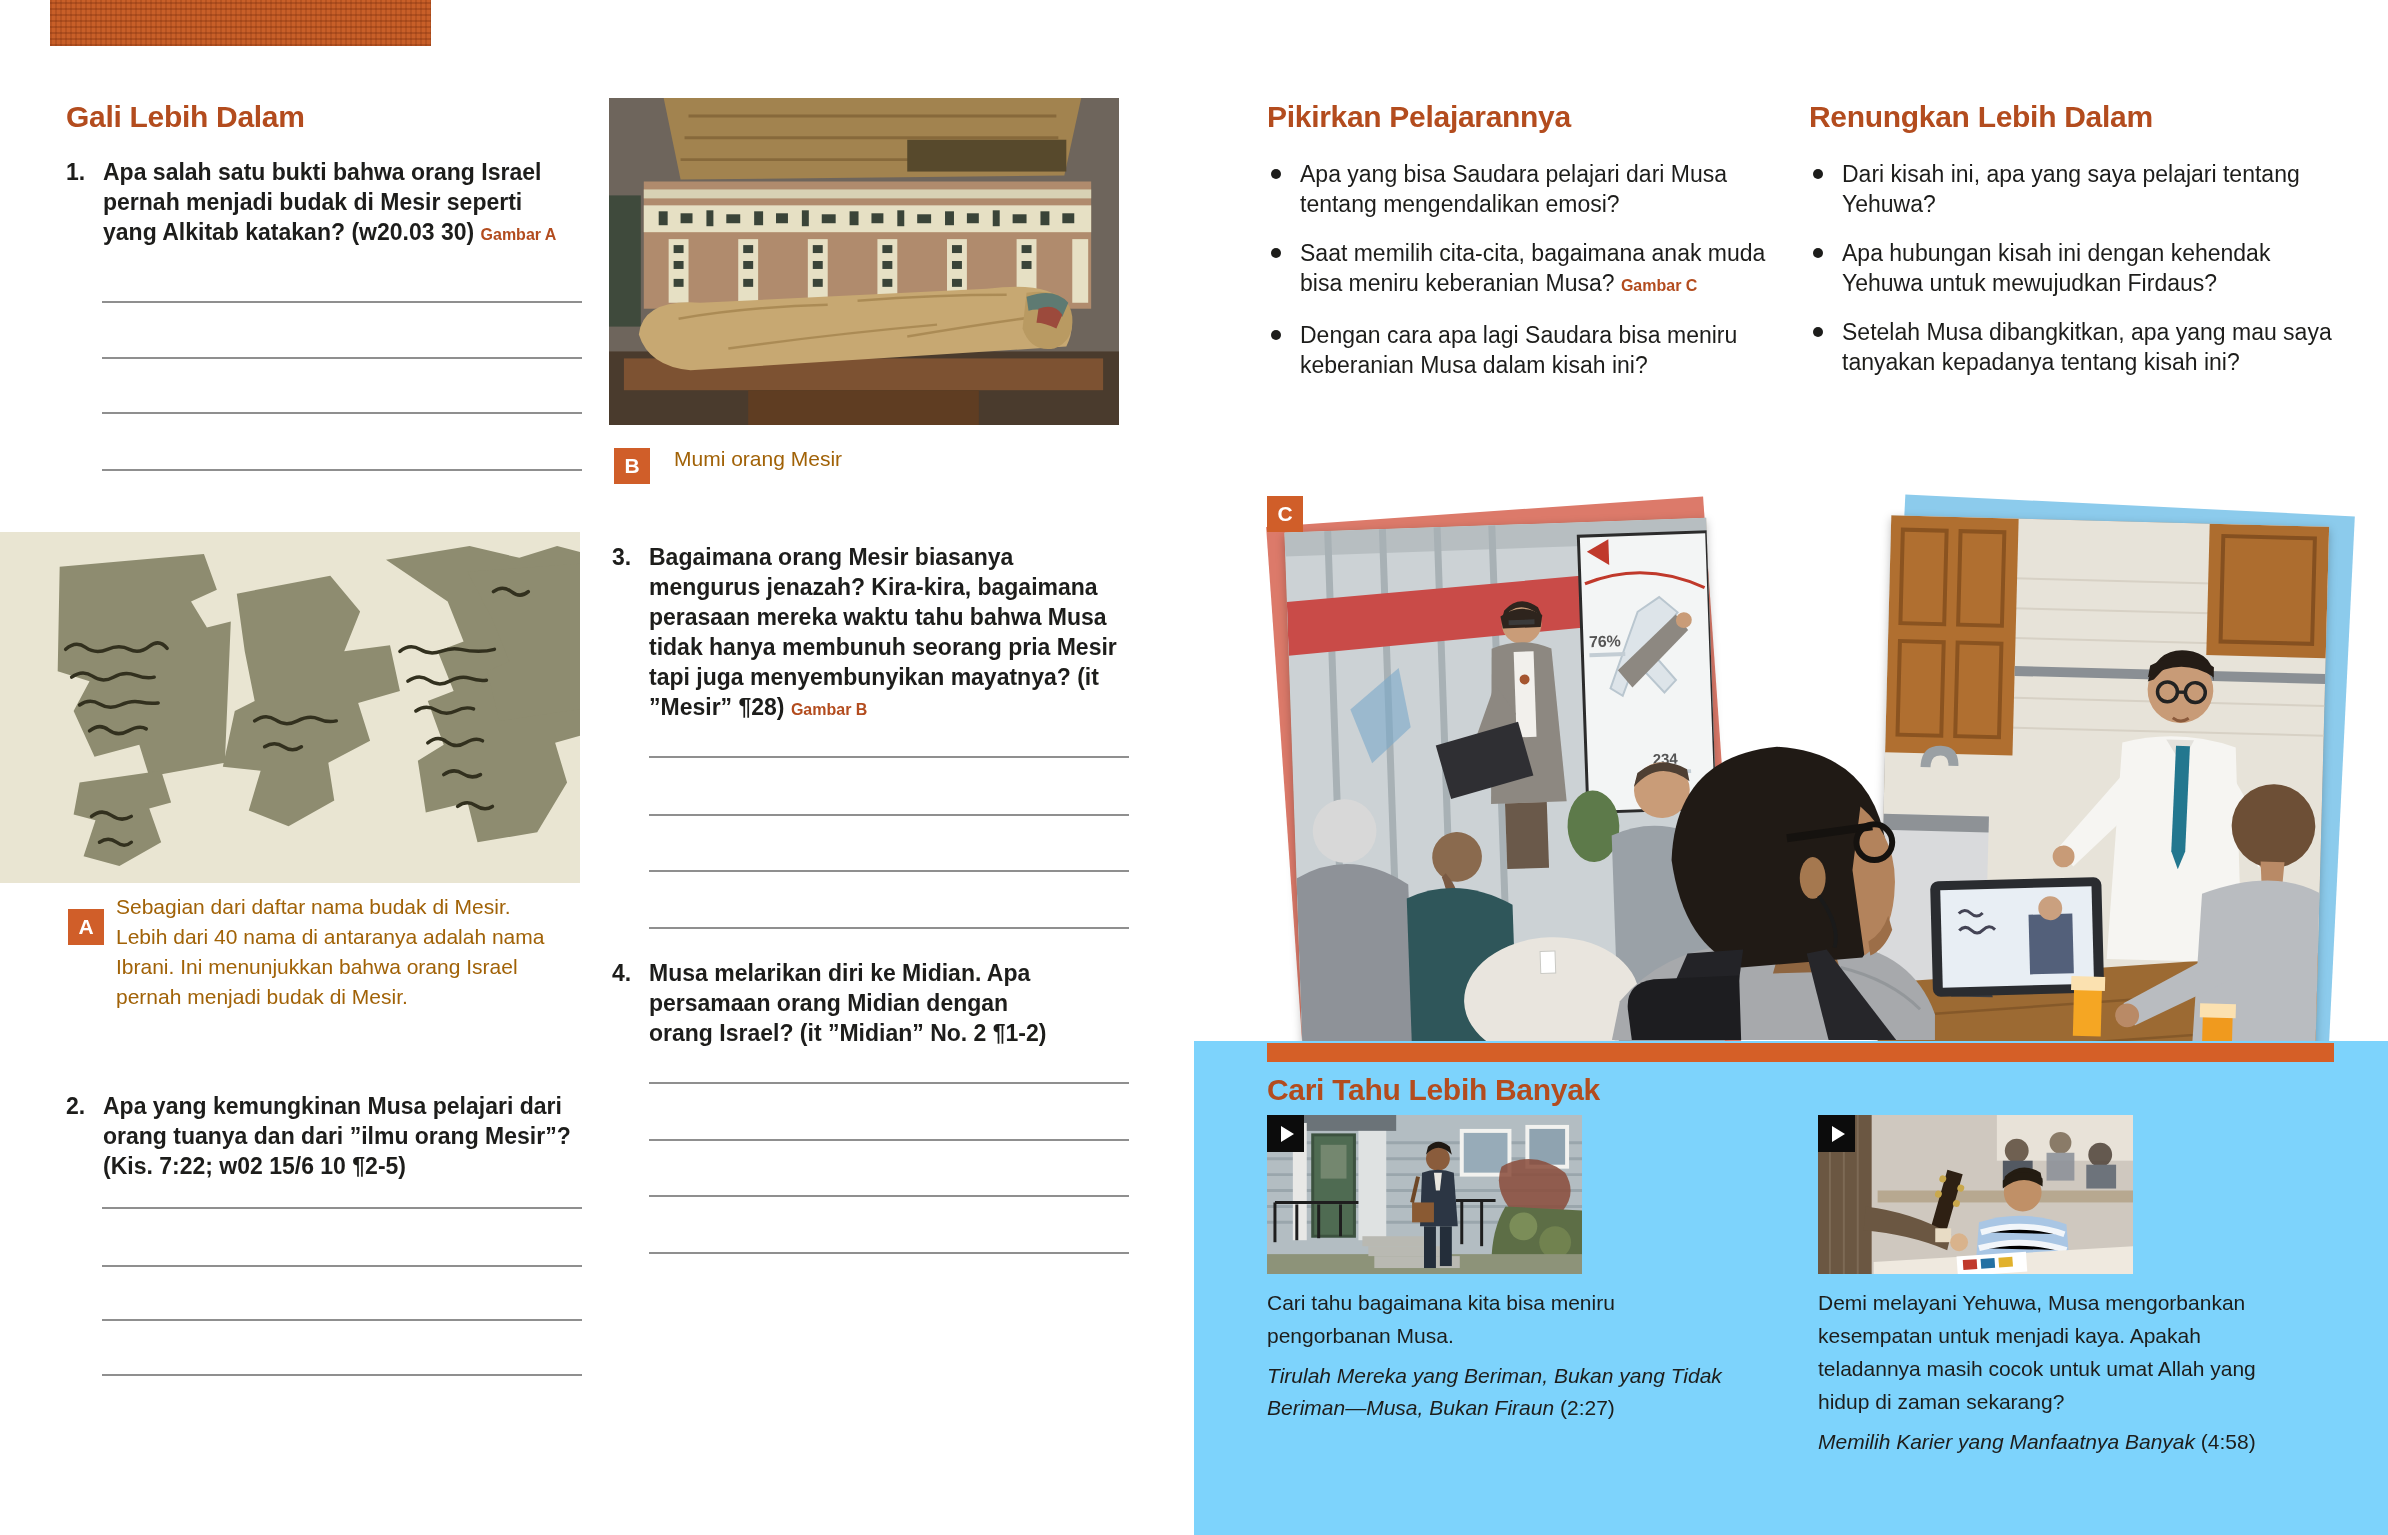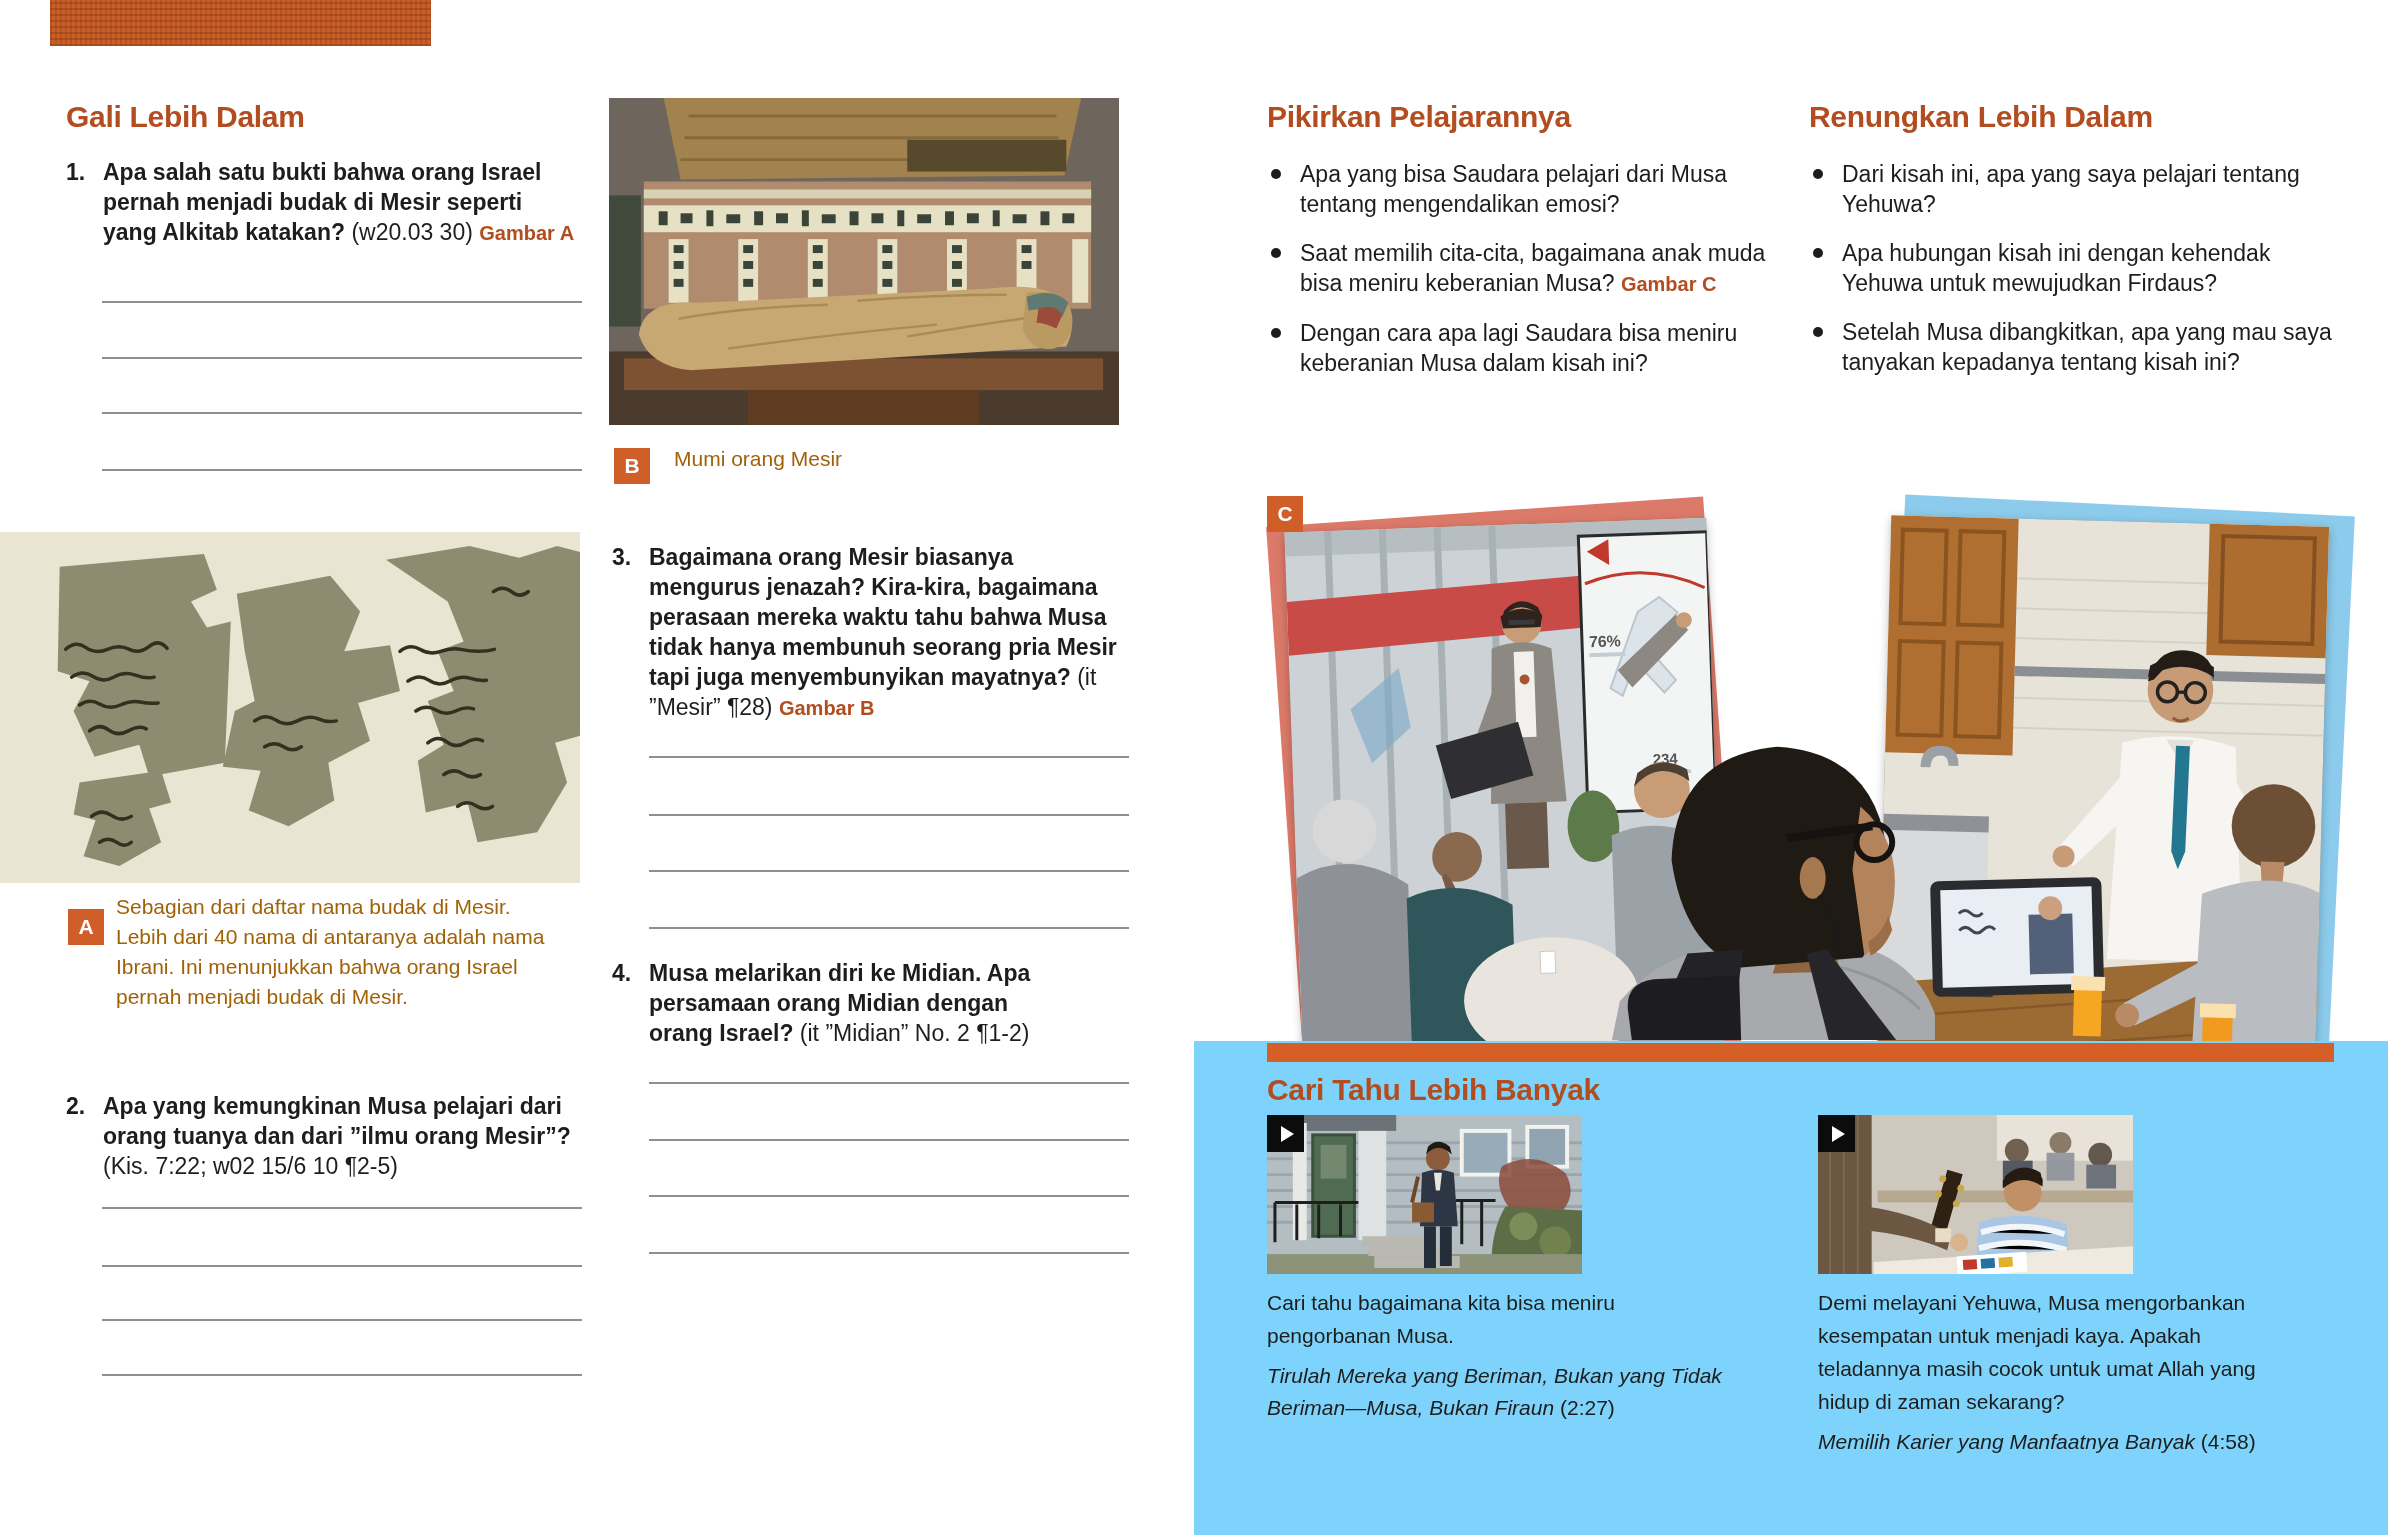--- a/index.html
+++ b/index.html
@@ -12,22 +12,22 @@
     background-image:
       repeating-linear-gradient(0deg, rgba(110,38,8,.28) 0 2px, rgba(255,255,255,0) 2px 6px),
       repeating-linear-gradient(90deg, rgba(110,38,8,.20) 0 2px, rgba(255,255,255,0) 2px 5px);}
 
   h2.h{position:absolute;margin:0;font-size:30px;line-height:34px;font-weight:700;
        color:#b34c1e;letter-spacing:-0.3px}
 
   .q{position:absolute;font-size:23px;line-height:30px}
   .qnum{position:absolute;left:0;top:0;font-weight:700}
   .qt{margin-left:37px;font-weight:700}
-  .qref{font-weight:400}
-  .figlink{color:#b34c1e;font-weight:700;font-size:20px;text-decoration:none;white-space:nowrap;cursor:pointer}
+  .qref{font-weight:700}
+  .figlink{color:#b34c1e;font-weight:700;font-size:16px;text-decoration:none;white-space:nowrap;cursor:pointer}
 
   .rules{position:absolute}
   .rule{position:absolute;left:0;width:100%;height:0;border-top:2px solid #8f8f8f}
 
   .flabel{position:absolute;width:36px;height:36px;background:#d05e29;color:#fff;
           font-size:21px;font-weight:700;display:flex;align-items:center;justify-content:center}
   .cap{position:absolute;font-size:21px;line-height:30px;color:#a16207}
 
   .photo{position:absolute;overflow:hidden;background:#b9b2a6}
   .photo svg{display:block;width:100%;height:100%}

